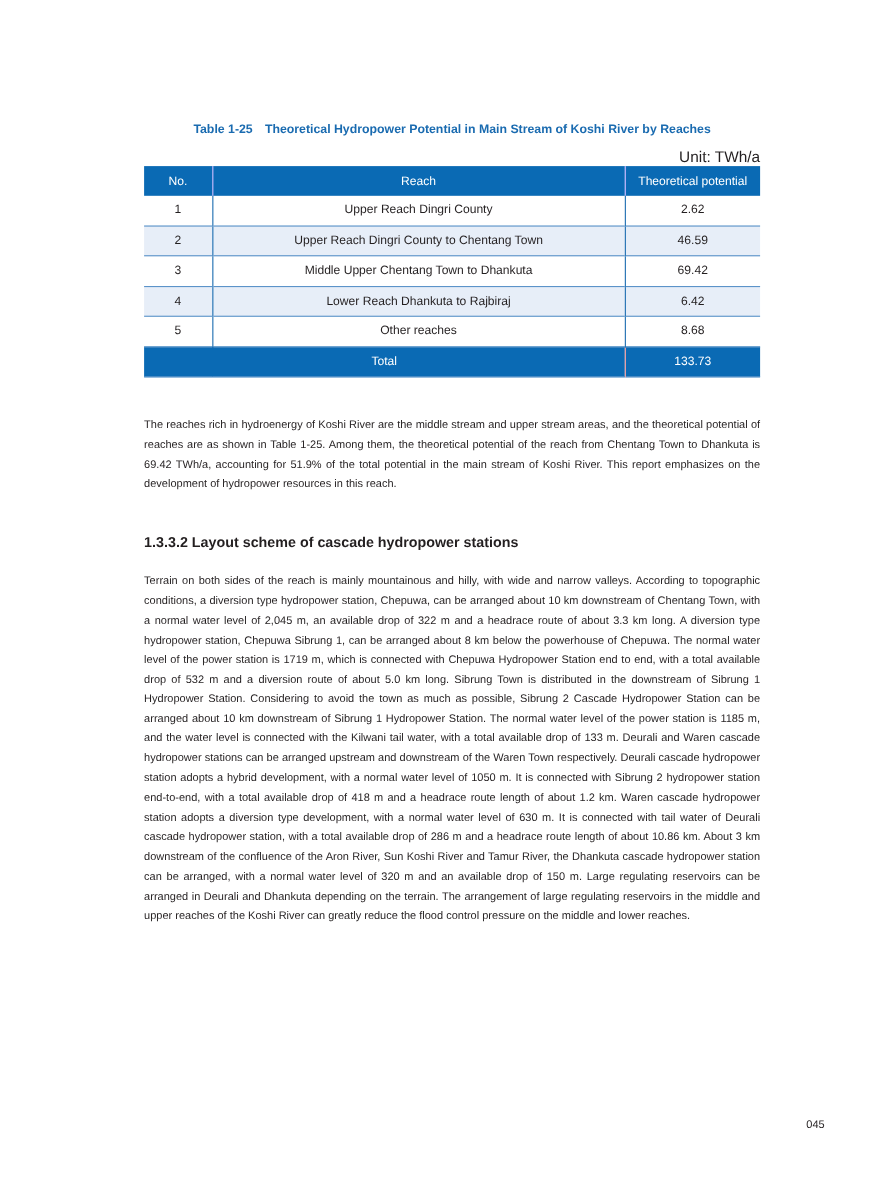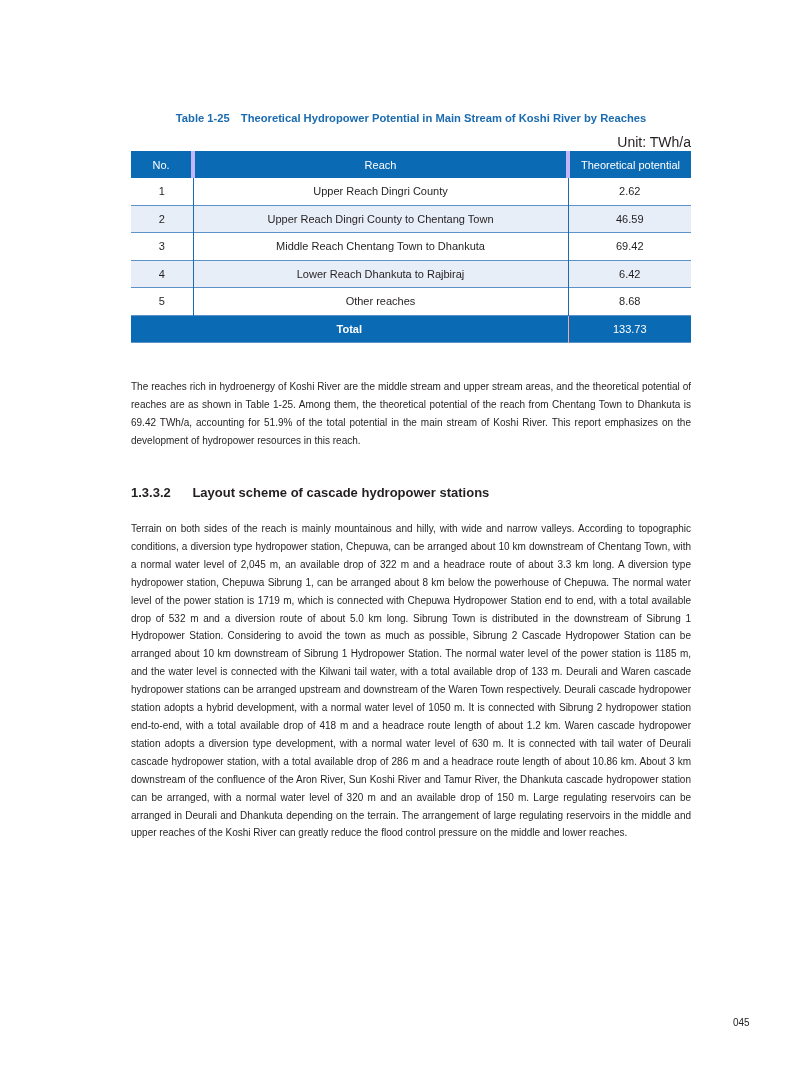--- a/index.html
+++ b/index.html
@@ -21,41 +21,41 @@
     position: absolute; left: 131px; top: 151px; width: 560px;
     border-collapse: collapse; font-size: 11px; table-layout: fixed;
   }
   table.data th, table.data td {
     text-align: center; height: 26.5px; padding: 0; vertical-align: middle;
     border-left: 1px solid #1a6bb0;
   }
   table.data th:first-child, table.data td:first-child { border-left: none; }
   table.data thead th {
     background: #0a6ab4; color: #ffffff; font-weight: normal; height: 27px;
-    border-left: 4px solid #c4b5fd;
+    border-left: 1px solid #c4b5fd;
   }
   table.data thead th:first-child { border-left: none; }
   table.data tbody tr { border-bottom: 1px solid #5b93c9; }
   table.data tbody tr.alt { background: #e7eef8; }
   table.data tbody tr.total td {
     background: #0a6ab4; color: #ffffff; border-left: 1px solid #fca5a5;
   }
-  table.data tbody tr.total td:first-child { border-left: none; font-weight: bold; }
+  table.data tbody tr.total td:first-child { border-left: none; }
   col.c1 { width: 62px; } col.c2 { width: 375px; } col.c3 { width: 123px; }
 
   .para {
     position: absolute; left: 131px; width: 560px; margin: 0;
     font-size: 10px; line-height: 17.9px; text-align: justify; color: #231f20;
   }
   .p1 { top: 378px; }
   .heading {
     position: absolute; left: 131px; top: 485px; margin: 0;
     font-size: 13px; font-weight: bold; color: #231f20;
   }
-  .heading .hnum { margin-right: 18px; }
+  .heading .hnum { margin-right: 0; }
   .p2 { top: 520px; }
   .page-num {
     position: absolute; left: 733px; top: 1017px;
     font-size: 10px; color: #231f20;
   }
 </style>
 </head>
 <body>
 
 <div class="caption">
@@ -83,21 +83,21 @@
       <td>Upper Reach Dingri County</td>
       <td>2.62</td>
     </tr>
     <tr class="alt">
       <td>2</td>
       <td>Upper Reach Dingri County to Chentang Town</td>
       <td>46.59</td>
     </tr>
     <tr>
       <td>3</td>
-      <td>Middle Reach Chentang Town to Dhankuta</td>
+      <td>Middle Upper Chentang Town to Dhankuta</td>
       <td>69.42</td>
     </tr>
     <tr class="alt">
       <td>4</td>
       <td>Lower Reach Dhankuta to Rajbiraj</td>
       <td>6.42</td>
     </tr>
     <tr>
       <td>5</td>
       <td>Other reaches</td>

